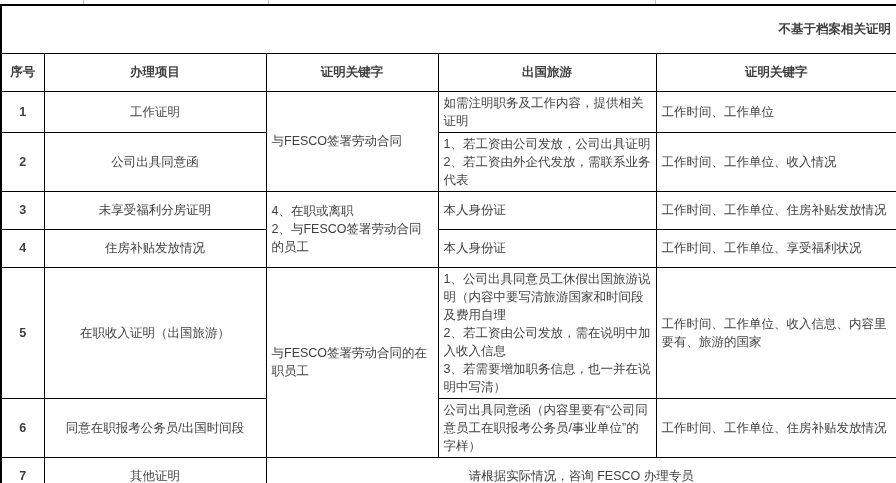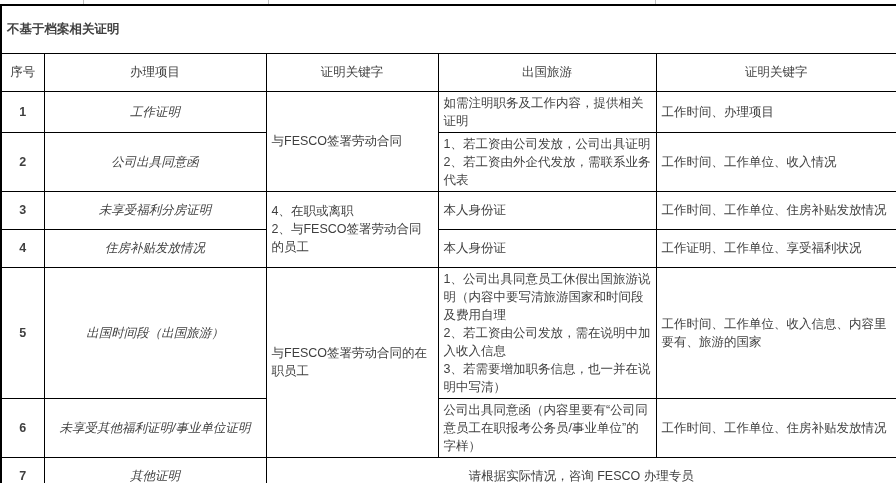--- a/index.html
+++ b/index.html
@@ -30,39 +30,39 @@
     border: 1px solid #000;
     box-sizing: border-box;
     overflow: hidden;
     color: #3f3f3f;
     font-size: 12.5px;
     line-height: 18px;
     vertical-align: middle;
     padding: 2px 5px;
   }
   td.title-cell {
-    text-align: left;
+    text-align: right;
     font-size: 23px;
     line-height: 26px;
     font-weight: bold;
     color: #262626;
     padding: 4px;
   }
   th.hdr {
-    font-weight: normal;
+    font-weight: bold;
     font-size: 13px;
     color: #333333;
   }
   td.no {
     text-align: center;
     font-weight: bold;
     font-size: 14px;
     color: #333333;
   }
-  td.item { text-align: center; font-style: italic; }
+  td.item { text-align: center; }
   td.cond, td.mat, td.kw {
     text-align: left;
     white-space: pre-wrap;
     word-break: break-all;
   }
   td.note { text-align: center; }
 </style>
 </head>
 <body>
 
@@ -92,21 +92,21 @@
       <th class="hdr">证明关键字</th>
       <th class="hdr">出国旅游</th>
       <th class="hdr">证明关键字</th>
     </tr>
 
     <tr style="height:41px">
       <td class="no">1</td>
       <td class="item">工作证明</td>
       <td class="cond" rowspan="2">与FESCO签署劳动合同</td>
       <td class="mat">如需注明职务及工作内容，提供相关证明</td>
-      <td class="kw">工作时间、办理项目</td>
+      <td class="kw">工作时间、工作单位</td>
     </tr>
 
     <tr style="height:54px">
       <td class="no">2</td>
       <td class="item">公司出具同意函</td>
       <td class="mat">1、若工资由公司发放，公司出具证明
 2、若工资由外企代发放，需联系业务代表</td>
       <td class="kw">工作时间、工作单位、收入情况</td>
     </tr>
 
@@ -116,36 +116,36 @@
       <td class="cond" rowspan="2">4、在职或离职
 2、与FESCO签署劳动合同的员工</td>
       <td class="mat">本人身份证</td>
       <td class="kw">工作时间、工作单位、住房补贴发放情况</td>
     </tr>
 
     <tr style="height:38px">
       <td class="no">4</td>
       <td class="item">住房补贴发放情况</td>
       <td class="mat">本人身份证</td>
-      <td class="kw">工作证明、工作单位、享受福利状况</td>
+      <td class="kw">工作时间、工作单位、享受福利状况</td>
     </tr>
 
     <tr style="height:129px">
       <td class="no">5</td>
-      <td class="item">出国时间段（出国旅游）</td>
+      <td class="item">在职收入证明（出国旅游）</td>
       <td class="cond" rowspan="2">与FESCO签署劳动合同的在职员工</td>
       <td class="mat">1、公司出具同意员工休假出国旅游说明（内容中要写清旅游国家和时间段及费用自理
 2、若工资由公司发放，需在说明中加入收入信息
 3、若需要增加职务信息，也一并在说明中写清）</td>
       <td class="kw">工作时间、工作单位、收入信息、内容里要有、旅游的国家</td>
     </tr>
 
     <tr style="height:52px">
       <td class="no">6</td>
-      <td class="item">未享受其他福利证明/事业单位证明</td>
+      <td class="item">同意在职报考公务员/出国时间段</td>
       <td class="mat">公司出具同意函（内容里要有“公司同意员工在职报考公务员/事业单位”的字样）</td>
       <td class="kw">工作时间、工作单位、住房补贴发放情况</td>
     </tr>
 
     <tr style="height:39px">
       <td class="no">7</td>
       <td class="item">其他证明</td>
       <td class="note" colspan="3">请根据实际情况，咨询 FESCO 办理专员</td>
     </tr>
 

